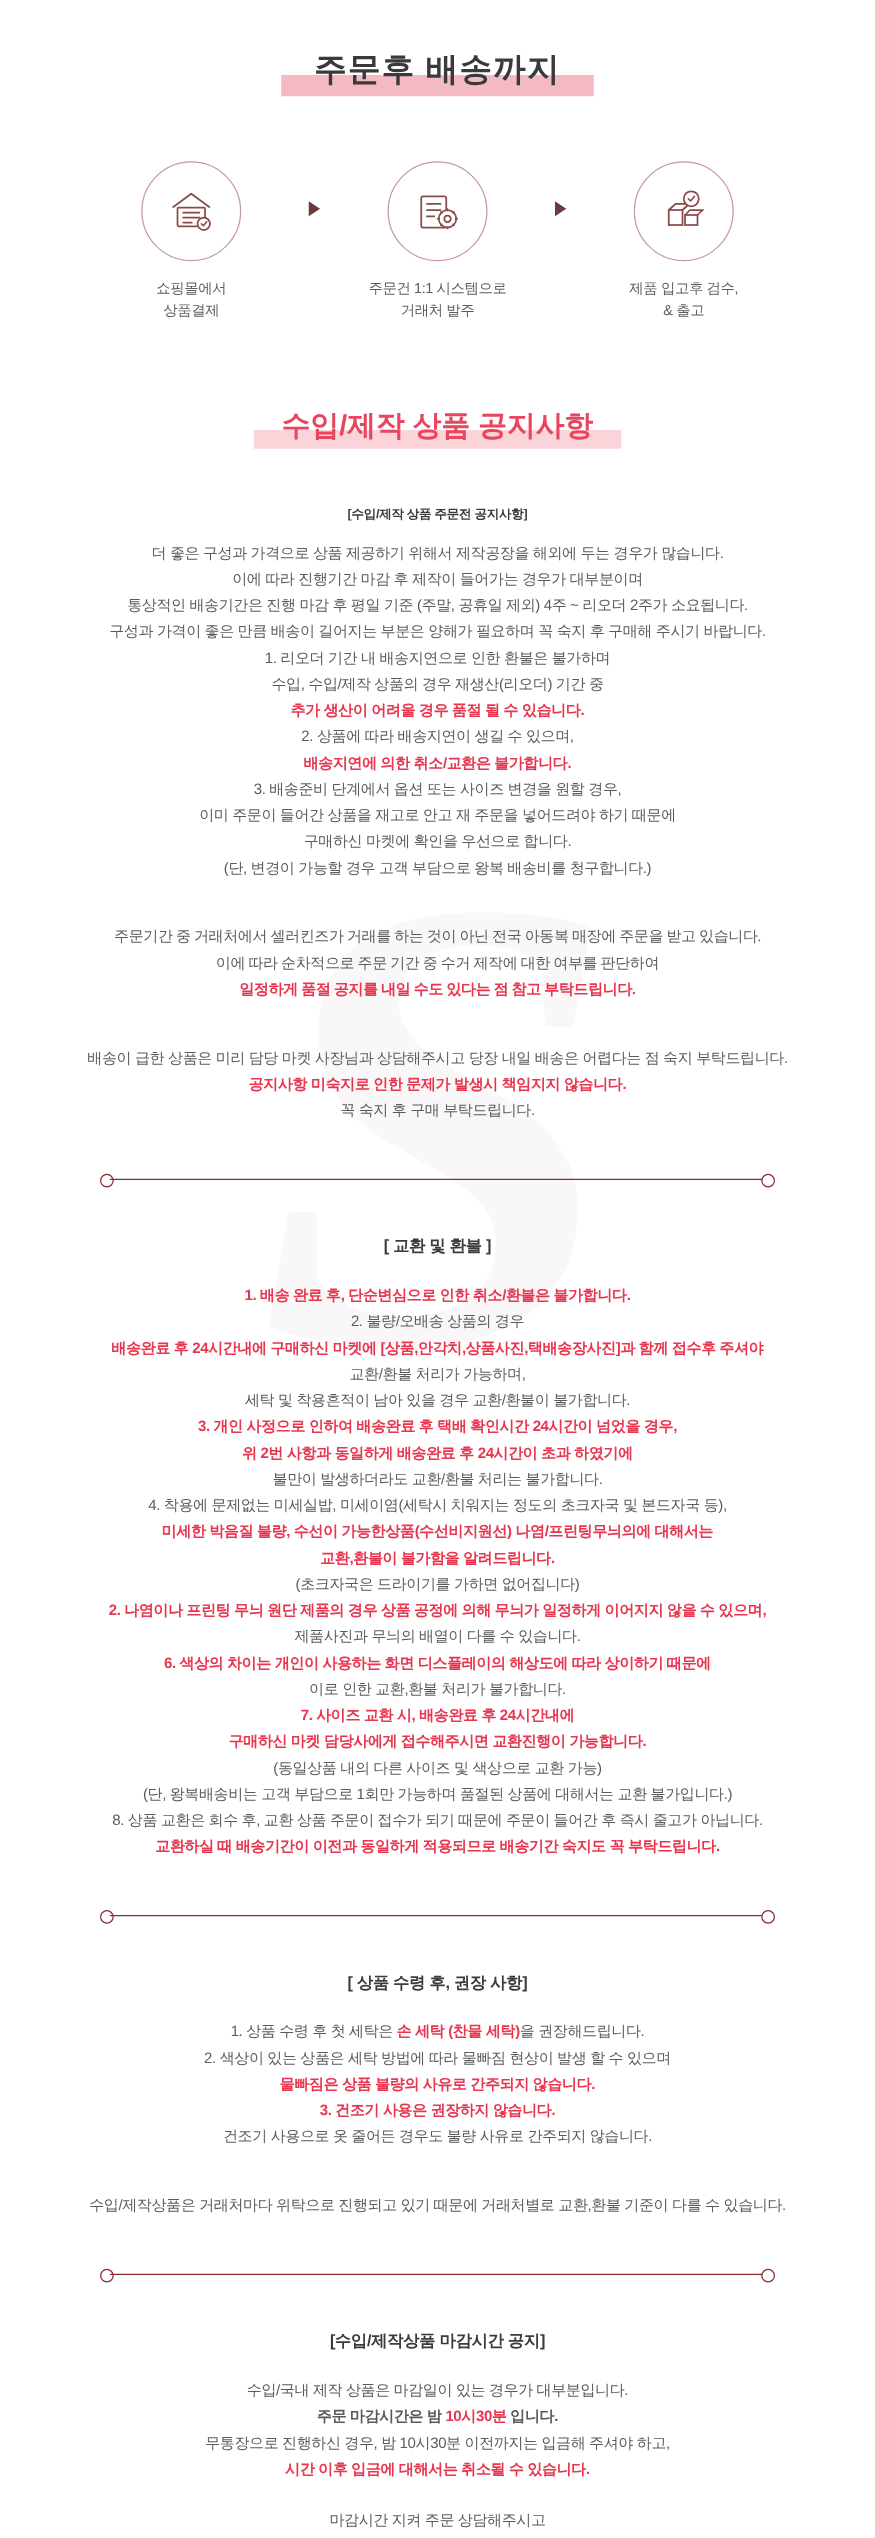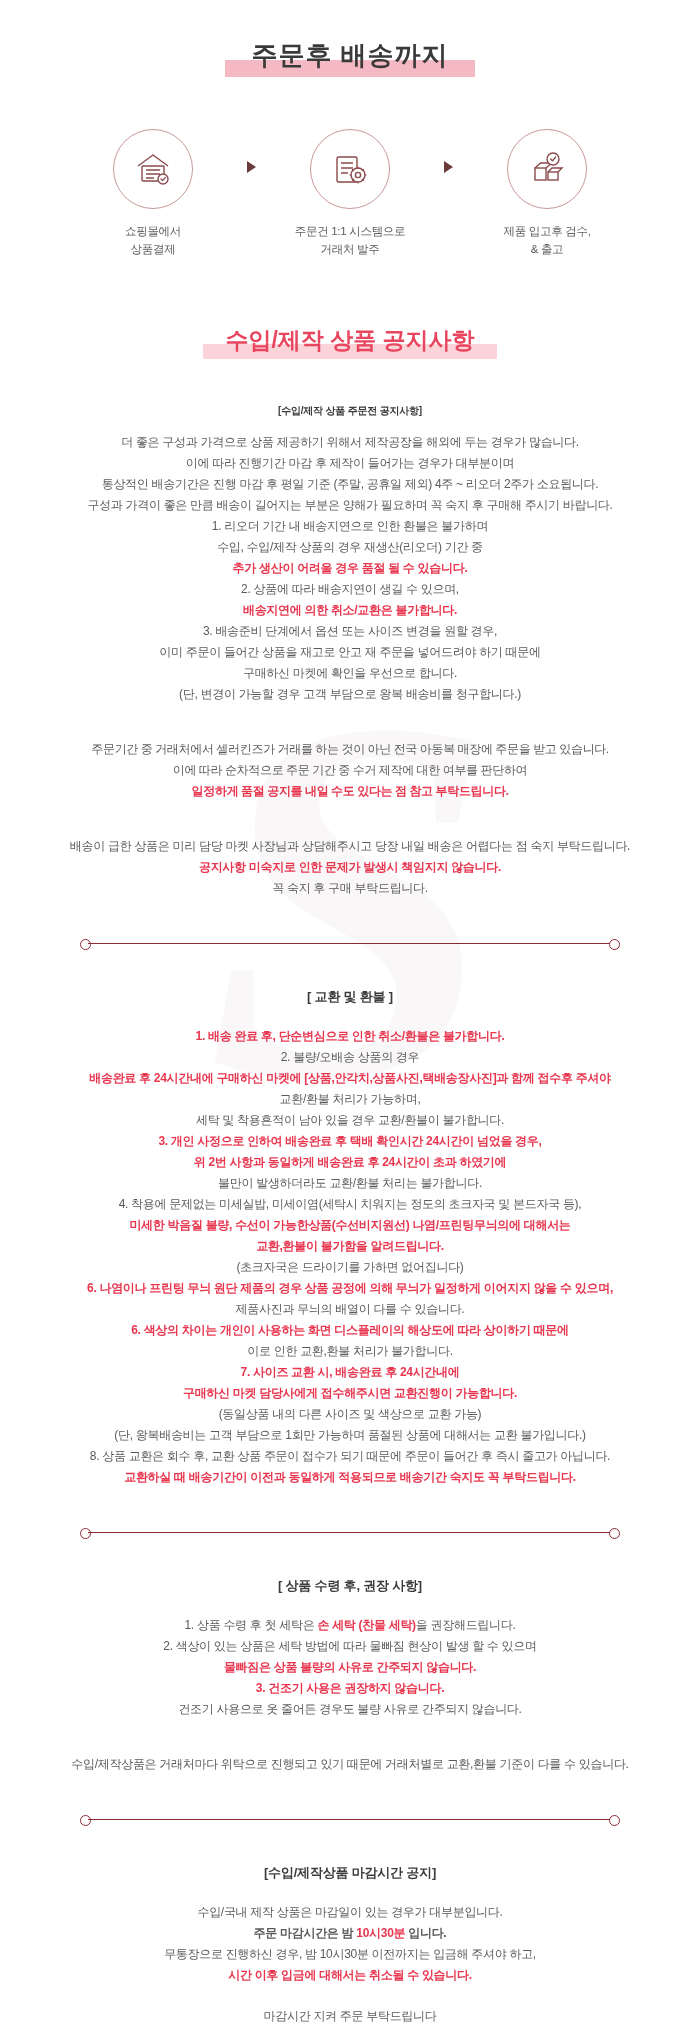--- a/index.html
+++ b/index.html
@@ -274,21 +274,21 @@
       <span class="dot r"></span>
     </div>
 
     <div class="section">
       <div class="sec-head">[ 교환 및 환불 ]</div>
       <div id="exchange-items">
           <p class="t "><span class="red b">1. 배송 완료 후, 단순변심으로 인한 취소/환불은 불가합니다.</span></p>
           <p class="t gap-lg"><span class="">2. 불량/오배송 상품의 경우</span><br><span class="red b">배송완료 후 24시간내에 구매하신 마켓에 [상품,안각치,상품사진,택배송장사진]과 함께 접수후 주셔야</span><br><span class="">교환/환불 처리가 가능하며,</span><br><span class="">세탁 및 착용흔적이 남아 있을 경우 교환/환불이 불가합니다.</span></p>
           <p class="t gap-lg"><span class="red b">3. 개인 사정으로 인하여 배송완료 후 택배 확인시간 24시간이 넘었을 경우,</span><br><span class="red b">위 2번 사항과 동일하게 배송완료 후 24시간이 초과 하였기에</span><br><span class="">불만이 발생하더라도 교환/환불 처리는 불가합니다.</span></p>
           <p class="t gap-lg"><span class="">4. 착용에 문제없는 미세실밥, 미세이염(세탁시 치워지는 정도의 초크자국 및 본드자국 등),</span><br><span class="red b">미세한 박음질 불량, 수선이 가능한상품(수선비지원선) 나염/프린팅무늬의에 대해서는</span><br><span class="red b">교환,환불이 불가함을 알려드립니다.</span><br><span class="">(초크자국은 드라이기를 가하면 없어집니다)</span></p>
-          <p class="t gap-lg"><span class="red b">6. 나염이나 프린팅 무늬 원단 제품의 경우 상품 공정에 의해 무늬가 일정하게 이어지지 않을 수 있으며,</span><br><span class="">제품사진과 무늬의 배열이 다를 수 있습니다.</span></p>
+          <p class="t gap-lg"><span class="red b">2. 나염이나 프린팅 무늬 원단 제품의 경우 상품 공정에 의해 무늬가 일정하게 이어지지 않을 수 있으며,</span><br><span class="">제품사진과 무늬의 배열이 다를 수 있습니다.</span></p>
           <p class="t gap-lg"><span class="red b">6. 색상의 차이는 개인이 사용하는 화면 디스플레이의 해상도에 따라 상이하기 때문에</span><br><span class="">이로 인한 교환,환불 처리가 불가합니다.</span></p>
           <p class="t gap-lg"><span class="red b">7. 사이즈 교환 시, 배송완료 후 24시간내에</span><br><span class="red b">구매하신 마켓 담당사에게 접수해주시면 교환진행이 가능합니다.</span><br><span class="">(동일상품 내의 다른 사이즈 및 색상으로 교환 가능)</span><br><span class="">(단, 왕복배송비는 고객 부담으로 1회만 가능하며 품절된 상품에 대해서는 교환 불가입니다.)</span></p>
           <p class="t gap-lg"><span class="">8. 상품 교환은 회수 후, 교환 상품 주문이 접수가 되기 때문에 주문이 들어간 후 즉시 줄고가 아닙니다.</span><br><span class="red b">교환하실 때 배송기간이 이전과 동일하게 적용되므로 배송기간 숙지도 꼭 부탁드립니다.</span></p>
         </div>
     </div>
 
     <div class="divider">
       <span class="dot l"></span>
       <span class="line"></span>
       <span class="dot r"></span>
@@ -313,18 +313,18 @@
 
     <div class="section">
       <div class="sec-head">[수입/제작상품 마감시간 공지]</div>
       <div id="deadline-lines">
           <p class="t "><span class="">수입/국내 제작 상품은 마감일이 있는 경우가 대부분입니다.</span><br><span class="b">주문 마감시간은 밤 <span class="red b">10시30분</span> 입니다.</span></p>
         </div>
       <div id="deadline-lines2">
           <p class="t gap-lg"><span class="">무통장으로 진행하신 경우, 밤 10시30분 이전까지는 입금해 주셔야 하고,</span><br><span class="red b">시간 이후 입금에 대해서는 취소될 수 있습니다.</span></p>
         </div>
       <div class="spacer-sm"></div>
-      <p class="t">마감시간 지켜 주문 부탁드립니다</p>
+      <p class="t">마감시간 지켜 주문 상담해주시고</p>
     </div>
 
     <div style="height:40px"></div>
   </div>
 </div>
 
 </body></html>

